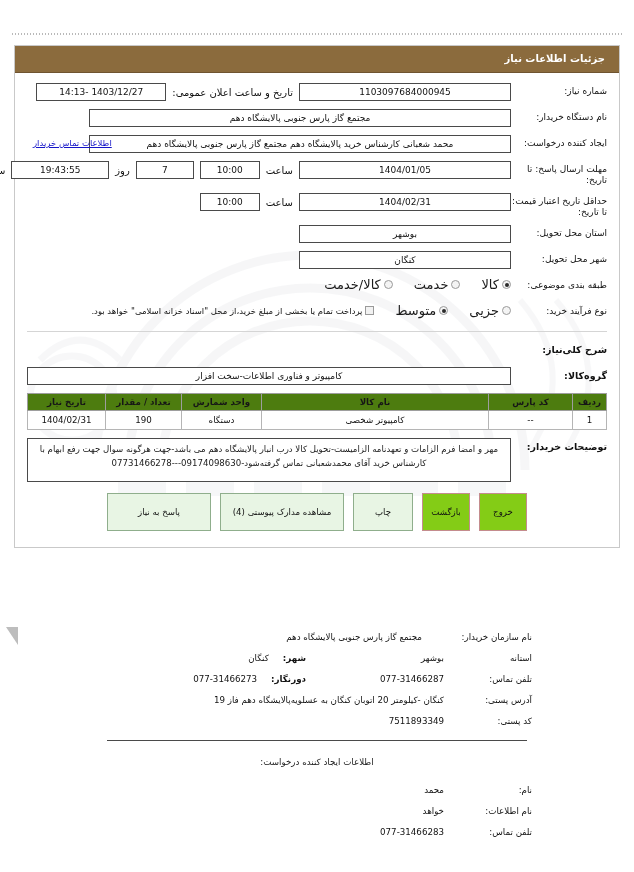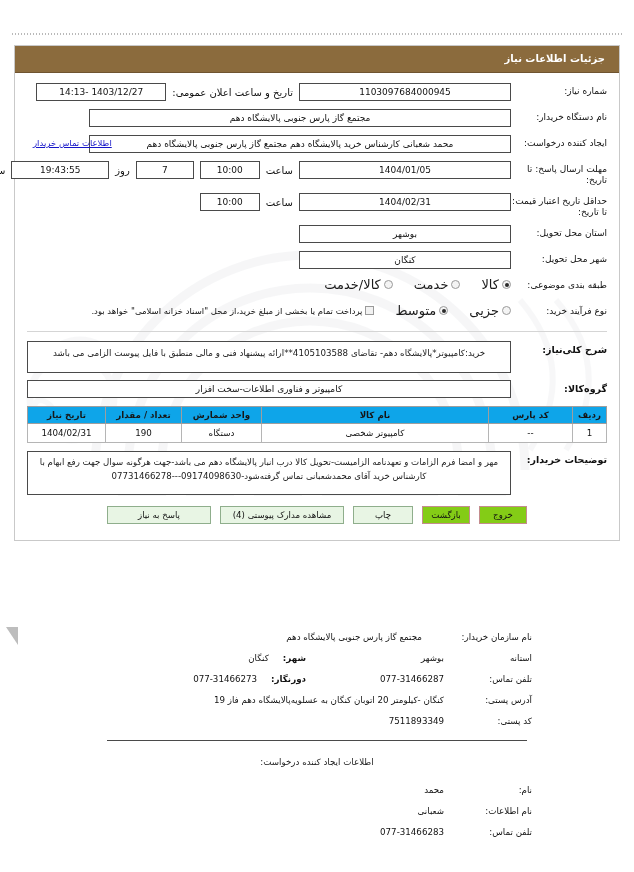--- a/index.html
+++ b/index.html
@@ -157,21 +157,21 @@
 
   
   table.goods {
     width: 100%;
     border-collapse: collapse;
     font-size: 8.7px;
     margin-top: 2px;
     background: #fff;
   }
   table.goods th {
-    background: #0ea5e9;
+    background: #4d7c0f;
     border: 1px solid #9e9e9e;
     font-weight: bold;
     padding: 3px 2px;
     text-align: center;
     color: #161616;
   }
   table.goods td {
     border: 1px solid #b5b5b5;
     padding: 4px 2px;
     text-align: center;
@@ -193,21 +193,21 @@
   
   .btnbar {
     display: flex;
     justify-content: center;
     align-items: center;
     gap: 9px;
     margin: 11px 0 6px 0;
   }
   .btn {
     font-size: 8.6px;
-    padding: 3px 8px;
+    padding: 13px 8px;
     border: 1px solid #8aa98a;
     background: #e8f5e4;
     color: #111;
     cursor: pointer;
     white-space: nowrap;
     font-family: "DejaVu Sans", "Liberation Sans", sans-serif;
     min-height: 17px;
   }
   .btn.green { background: #e8f5e4; border-color: #8fae8c; }
   .btn.pink  { background: #84cc16; border-color: #c48c8e; }
@@ -395,23 +395,20 @@
               <span class="note-text">پرداخت تمام یا بخشی از مبلغ خرید،از محل "اسناد خزانه اسلامی" خواهد بود.</span>
             </label>
           </div>
         </div>
       </div>
 
       <hr class="sep">
 
       <div class="frow">
         <div class="flabel blabel">شرح کلی‌نیاز:</div>
-        <div class="fctl">
-          <div class="kbox" style="width:100%;">خرید:کامپیوتر*پالایشگاه دهم- تقاضای 4105103588**ارائه پیشنهاد فنی و مالی منطبق با فایل پیوست الزامی می باشد</div>
-        </div>
       </div>
 
 
       <div class="frow">
         <div class="flabel blabel">گروه‌کالا:</div>
         <div class="fctl">
           <input class="inp" style="width: 100%;" type="text" readonly="" value="کامپیوتر و فناوری اطلاعات-سخت افزار">
         </div>
       </div>
 
@@ -498,21 +495,21 @@
     <div>
       <div class="req-head">اطلاعات ایجاد کننده درخواست:</div>
 
       <div class="crow">
         <div class="clab">نام:</div>
         <div class="cval w150">محمد</div>
       </div>
 
       <div class="crow">
         <div class="clab">نام اطلاعات:</div>
-        <div class="cval w150">شعبانی</div>
+        <div class="cval w150">خواهد</div>
       </div>
 
       <div class="crow">
         <div class="clab">تلفن تماس:</div>
         <div class="cval w150">077-31466283</div>
       </div>
     </div>
   </div>
 
 </div>

